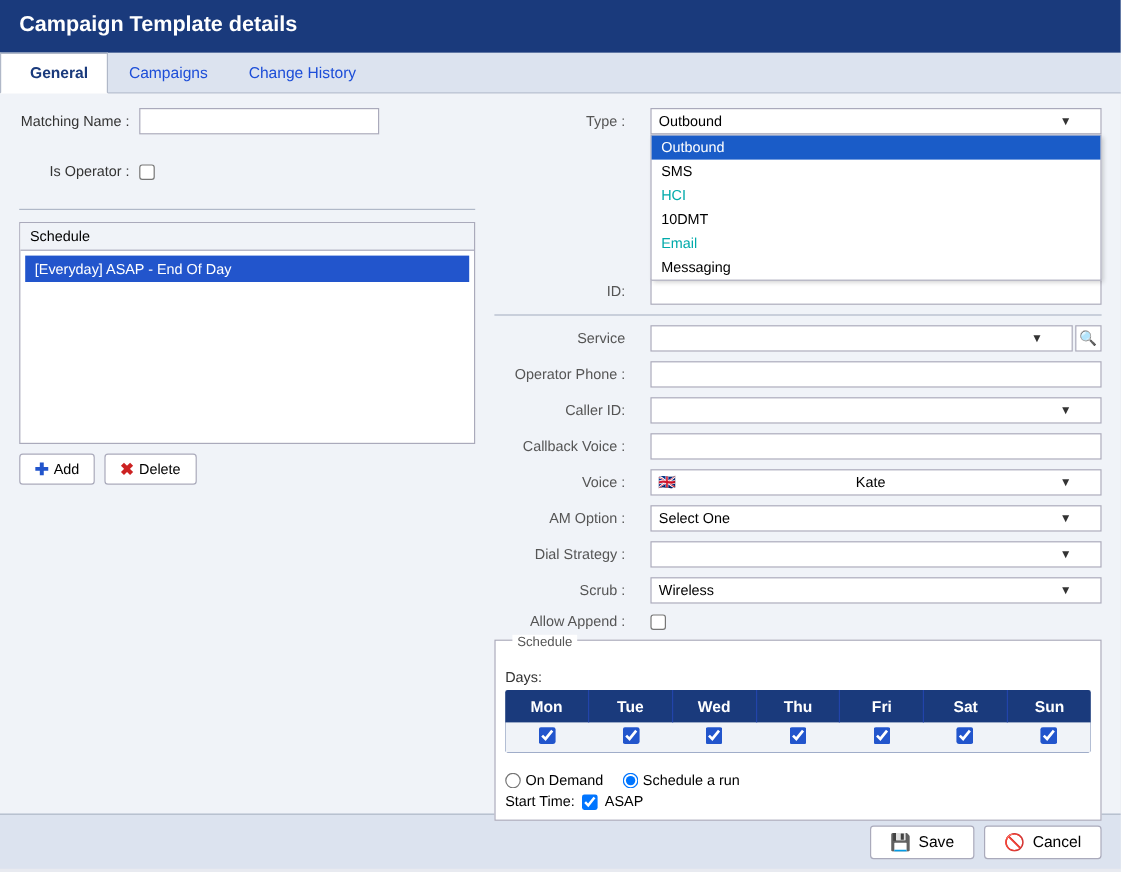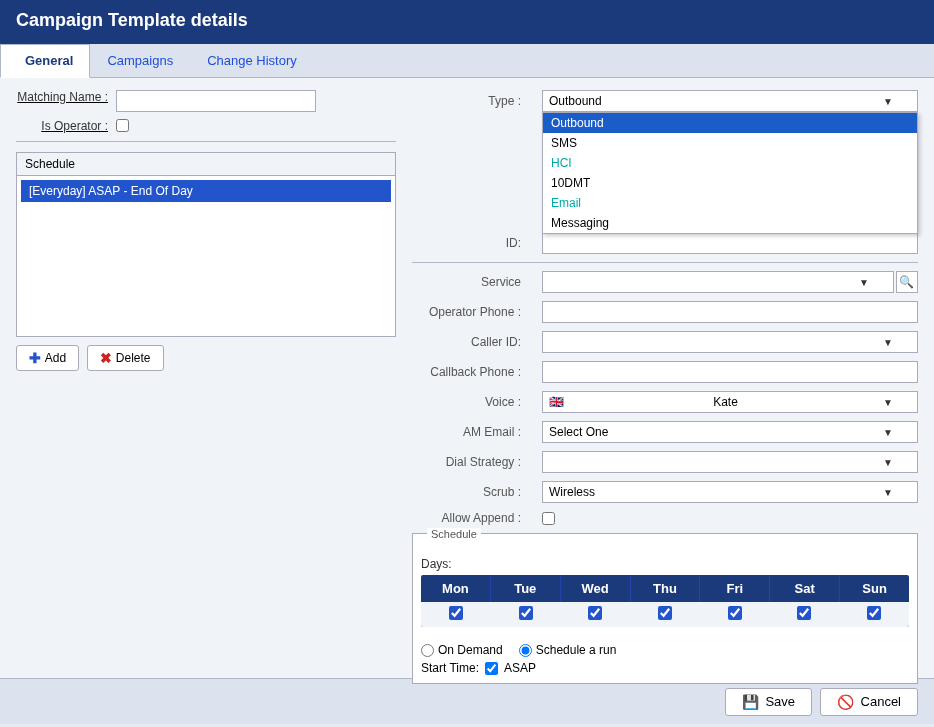--- a/index.html
+++ b/index.html
@@ -47,23 +47,22 @@
       height: calc(727px - 44px - 37px - 46px);
     }
 
     .left-panel {
       width: 380px;
       flex-shrink: 0;
     }
 
     .form-row {
       display: flex;
-      align-items: flex-start;
-      margin-bottom: 7px;
-      text-decoration: underline;
+      align-items: center;
+      margin-bottom: 24px;
     }
 
     .form-label {
       width: 100px;
       text-align: right;
       padding-right: 8px;
       color: #333;
       font-size: 12px;
     }
 
@@ -422,37 +421,37 @@
       <span class="right-label">Caller ID:</span>
       <div class="select-wrapper">
         <div class="select-display">
           <span></span>
           <span class="chevron">▼</span>
         </div>
       </div>
     </div>
 
     <div class="right-form-row">
-      <span class="right-label">Callback Phone :</span>
+      <span class="right-label">Callback Voice :</span>
       <input type="text" class="right-input" style="">
     </div>
 
     <div class="right-form-row">
       <span class="right-label">Voice :</span>
       <div class="select-wrapper">
         <div class="select-display">
           <span style="margin-right:4px;">🇬🇧</span>
           <span>Kate</span>
           <span class="chevron">▼</span>
         </div>
       </div>
     </div>
 
     <div class="right-form-row">
-      <span class="right-label">AM Email :</span>
+      <span class="right-label">AM Option :</span>
       <div class="select-wrapper">
         <div class="select-display">
           <span>Select One</span>
           <span class="chevron">▼</span>
         </div>
       </div>
     </div>
 
     <div class="right-form-row">
       <span class="right-label">Dial Strategy :</span>

